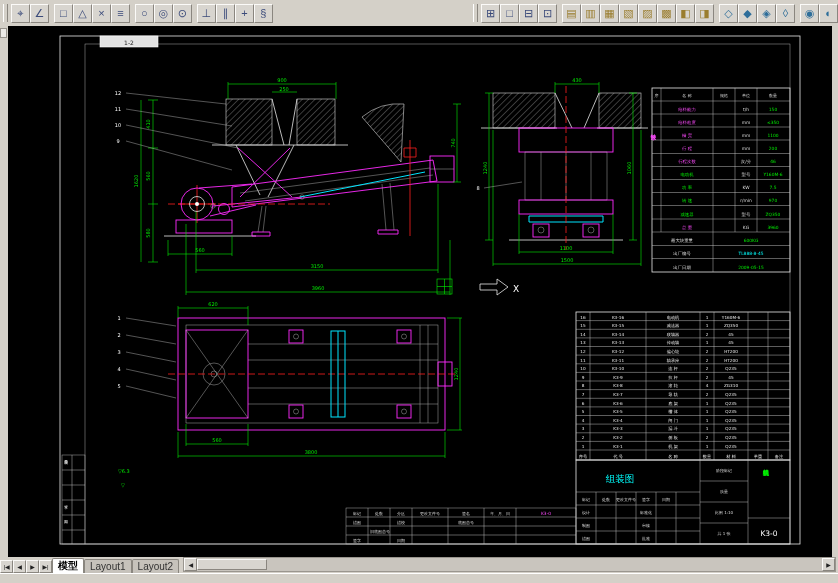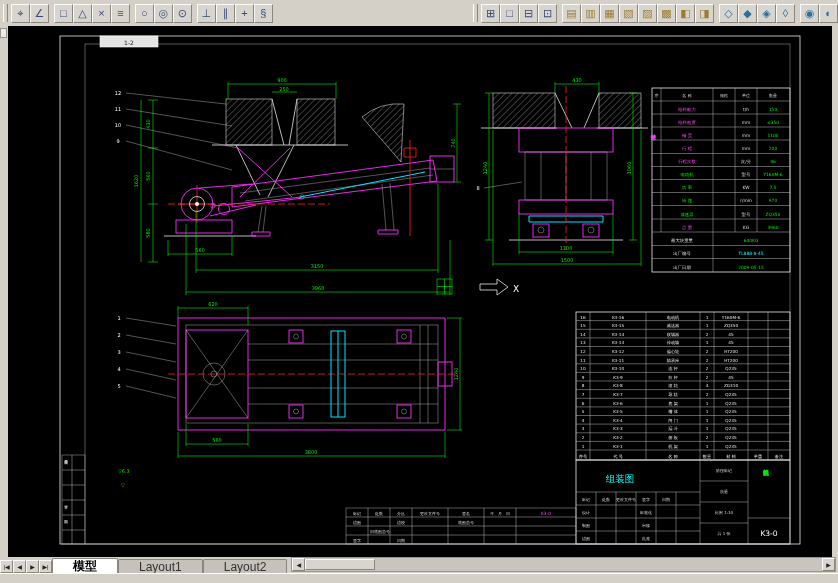--- a/index.html
+++ b/index.html
@@ -11,21 +11,21 @@
   .ml{margin-left:5px}
   .tb-spacer{width:206px}
   .grp.views .tbtn{color:#9a7d2e}
   .grp.iso .tbtn{color:#2e6e9a}
   .left-strip{position:absolute;left:0;top:26px;width:8px;height:531px;background:#d4d0c8}
   .dock-handle{position:absolute;left:0;top:28px;width:7px;height:10px;background:#eceae6;border:1px solid #98948d;box-sizing:border-box}
   .right-strip{position:absolute;left:832px;top:26px;width:6px;height:531px;background:#d4d0c8}
   .canvas{position:absolute;left:8px;top:26px;width:824px;height:531px;background:#000}
   .tabbar{position:absolute;left:0;top:557px;width:838px;height:16px;background:#d4d0c8;display:flex;align-items:flex-end}
   .navbtn{width:13px;height:13px;box-sizing:border-box;font-size:6px;display:flex;align-items:center;justify-content:center;color:#222;background:#d8d5cf;border-top:1px solid #fbfaf8;border-left:1px solid #fbfaf8;border-right:1px solid #8a867f;border-bottom:1px solid #8a867f}
-  .tab{height:14px;box-sizing:border-box;padding:0 20px;font-size:12px;display:flex;align-items:center;background:#c6c2bb;border:1px solid #8a867f;border-bottom:none;color:#333;border-radius:2px 2px 0 0}
+  .tab{height:14px;box-sizing:border-box;padding:0 5px;font-size:10px;display:flex;align-items:center;background:#c6c2bb;border:1px solid #8a867f;border-bottom:none;color:#333;border-radius:2px 2px 0 0}
   .tab.active{background:#fff;font-weight:bold;height:15px;color:#000}
   .hscroll{flex:1;height:13px;margin:0 2px 1px 4px;background:#c9c5be;border:1px solid #9a968f;display:flex;align-items:center}
   .thumb{width:70px;height:11px;background:#d8d5cf;border-top:1px solid #fbfaf8;border-left:1px solid #fbfaf8;border-right:1px solid #8a867f;border-bottom:1px solid #8a867f;box-sizing:border-box}
   .statusbar{position:absolute;left:0;top:573px;width:838px;height:10px;border-top:1px solid #fff;background:#d4d0c8}
   
   svg{font-family:"DejaVu Sans",sans-serif}
   .lw{stroke:#e8e8e8;stroke-width:.8;fill:none}
   .lw2{stroke:#bdbdbd;stroke-width:.45;fill:none}
   .lm{stroke:#ff2bff;stroke-width:.9;fill:none}
   .lg{stroke:#00ef00;stroke-width:.6;fill:none}

